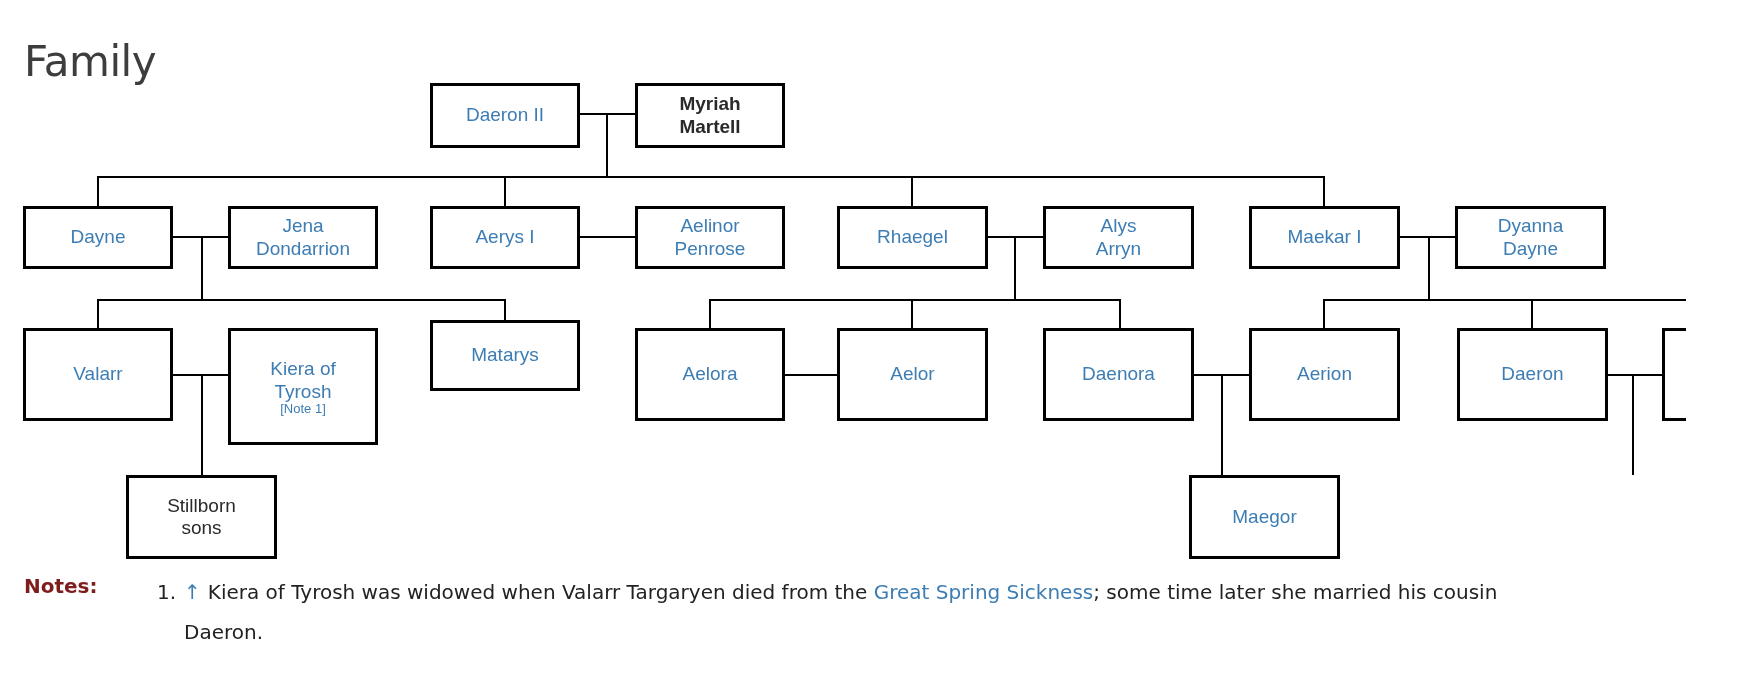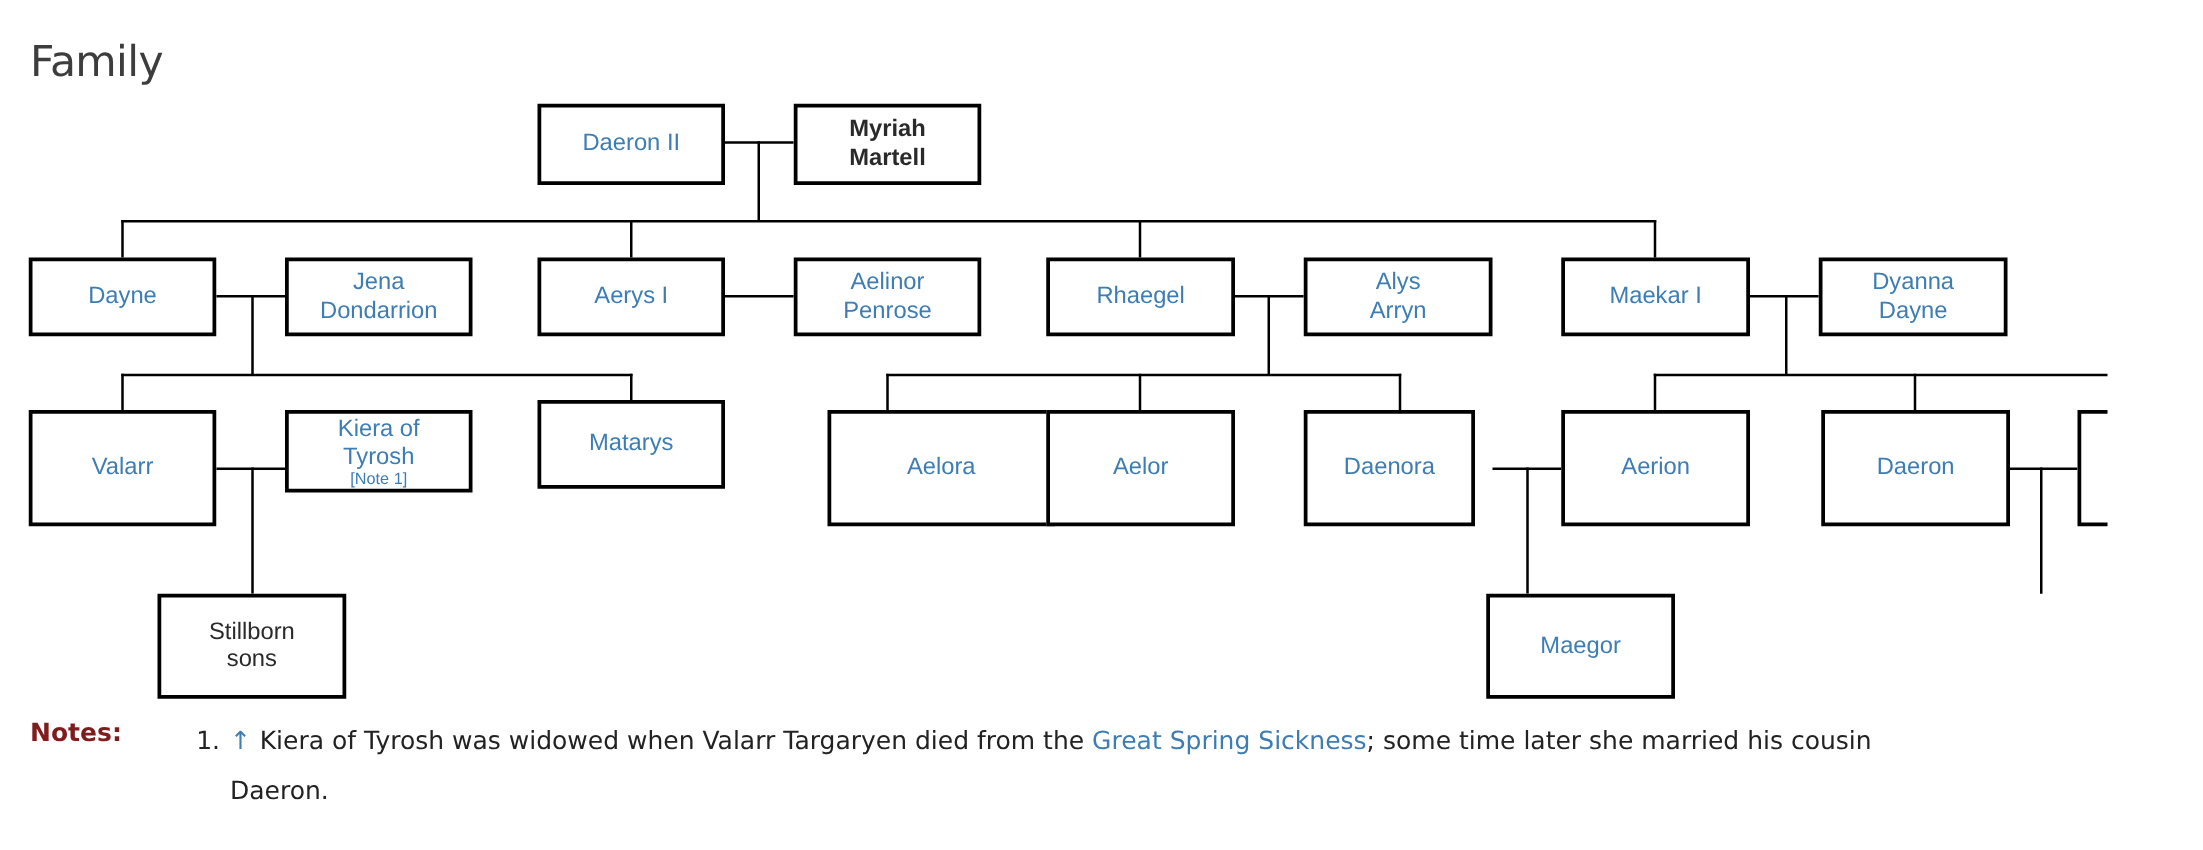--- a/index.html
+++ b/index.html
@@ -1,19 +1,19 @@
 <!DOCTYPE html>
 <html style="--link: #3d7db3; --line: #000000; --text_dark: #2a2a2a; --title: #3d3d3d;"><head>
 <meta charset="utf-8">
 <style>
   html,body{margin:0;padding:0;background:#fff;}
   #screen{position:relative;width:1762px;height:680px;background:#fff;overflow:hidden;
           font-family:"Liberation Sans",sans-serif;}
   #page-title{position:absolute;left:24px;top:2px;font-family:"DejaVu Sans",sans-serif;
-          font-size:34px;font-weight:400;color:var(--title,#3d3d3d);letter-spacing:-0.5px;}
+          font-size:42px;font-weight:400;color:var(--title,#3d3d3d);letter-spacing:-0.5px;}
   
   #tree-clip{position:absolute;left:0;top:0;width:1686px;height:680px;overflow:hidden;}
   .pbox{position:absolute;box-sizing:border-box;border:3px solid #000;background:#fff;
         display:flex;flex-direction:column;align-items:center;justify-content:center;
         text-align:center;font-size:19px;line-height:1.18;}
   .plabel{white-space:pre-line;display:block;}
   .link{color:var(--link,#3d7db3);cursor:pointer;text-decoration:none;}
   .plain{color:var(--text_dark,#2a2a2a);}
   .bold{font-weight:bold;}
   .notemark{display:block;font-size:13px;line-height:1;margin-top:-1px;}
@@ -108,35 +108,35 @@
       <span class="plabel link">Maekar I</span>
     </div>
     <div class="pbox" style="left:1455px;top:206px;width:151px;height:63px">
       <span class="plabel link">Dyanna
 Dayne</span>
     </div>
 
     <div class="pbox" style="left:23px;top:328px;width:150px;height:93px">
       <span class="plabel link">Valarr</span>
     </div>
-    <div class="pbox" style="left:228px;top:328px;width:150px;height:66px">
+    <div class="pbox" style="left:228px;top:328px;width:150px;height:117px">
       <span class="plabel link">Kiera of
 Tyrosh</span>
       <span class="notemark link">[Note 1]</span>
     </div>
     <div class="pbox" style="left:430px;top:320px;width:150px;height:71px">
       <span class="plabel link">Matarys</span>
     </div>
-    <div class="pbox" style="left:662px;top:328px;width:182px;height:93px">
+    <div class="pbox" style="left:635px;top:328px;width:150px;height:93px">
       <span class="plabel link">Aelora</span>
     </div>
     <div class="pbox" style="left:837px;top:328px;width:151px;height:93px">
       <span class="plabel link">Aelor</span>
     </div>
-    <div class="pbox" style="left:1043px;top:328px;width:137px;height:93px">
+    <div class="pbox" style="left:1043px;top:328px;width:151px;height:93px">
       <span class="plabel link">Daenora</span>
     </div>
     <div class="pbox" style="left:1249px;top:328px;width:151px;height:93px">
       <span class="plabel link">Aerion</span>
     </div>
     <div class="pbox" style="left:1457px;top:328px;width:151px;height:93px">
       <span class="plabel link">Daeron</span>
     </div>
 
     <div class="pbox" style="left:1662px;top:328px;width:80px;height:93px">

